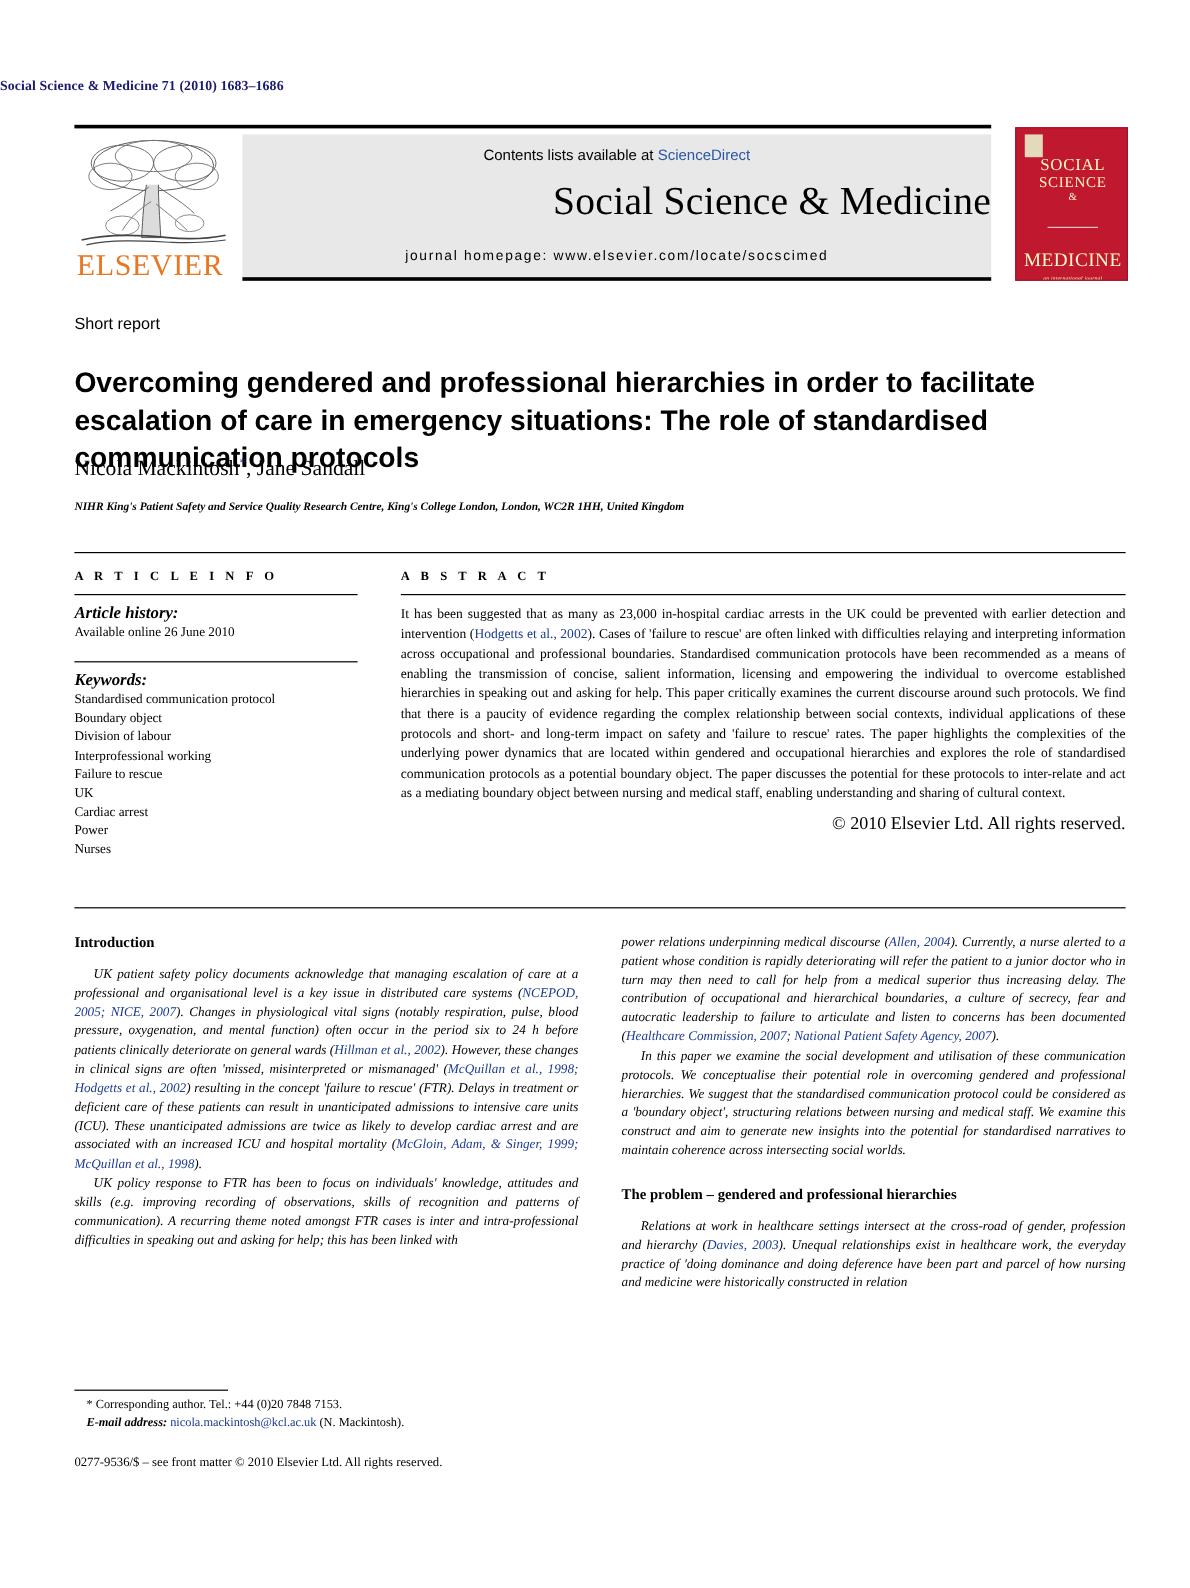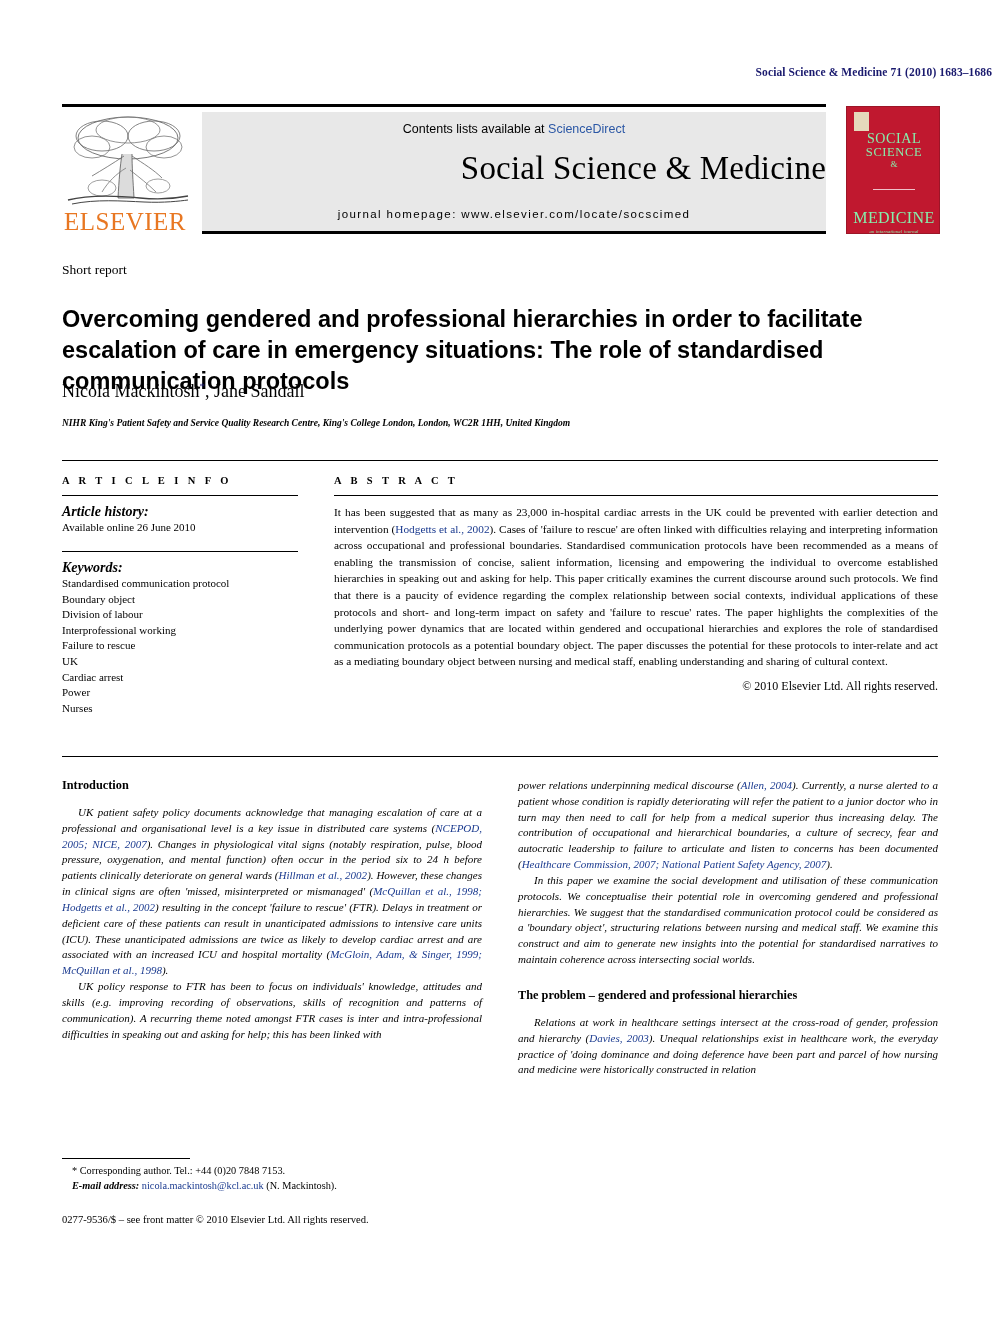--- a/index.html
+++ b/index.html
@@ -22,21 +22,21 @@
     width: 992px;
     height: 1323px;
   }
 
   
   .running-head {
     position: absolute;
     left: 0;
     top: 66px;
     width: 992px;
-    text-align: right;
+    text-align: left;
     font-family: "Liberation Serif", serif;
     font-weight: bold;
     font-size: 11.5px;
     color: #1a1a6e;
     letter-spacing: 0.1px;
   }
 
   
   .masthead {
     position: absolute;
@@ -133,42 +133,42 @@
     font-size: 4px;
     color: #7a1421;
     line-height: 1.2;
     text-align: center;
   }
   .cover-text {
     position: absolute;
     left: 0; top: 24px;
     width: 94px;
     text-align: center;
-    color: #86efac;
+    color: #fef9c3;
     font-family: "Liberation Serif", serif;
     line-height: 1.08;
   }
   .cover-l1 { font-size: 14px; letter-spacing: 0.6px; }
   .cover-l2 { font-size: 12.5px; letter-spacing: 0.6px; }
   .cover-l3 { font-size: 9px; }
   .cover-l4 { font-size: 16px; letter-spacing: 0.4px; margin-top: 40px; }
   .cover-l5 { font-size: 4.6px; font-style: italic; margin-top: 3px; letter-spacing: .2px;}
   .cover-rule {
     position: absolute;
     left: 26px; top: 82px;
     width: 42px; height: 1px;
     background: #efc0c8;
   }
 
   
   .doc-type {
     position: absolute;
     left: 62px;
     top: 262px;
-    font-family: Liberation Serif, serif;
+    font-family: Liberation Sans, sans-serif;
     font-size: 13.5px;
     color: #000;
   }
   .article-title {
     position: absolute;
     left: 62px;
     top: 288px;
     width: 840px;
     font-family: Liberation Sans, sans-serif;
     font-size: 23.5px;
@@ -262,21 +262,21 @@
 
   .abstract-body {
     font-family: "Liberation Serif", serif;
     font-size: 11.3px;
     line-height: 1.47;
     text-align: justify;
     margin: 0;
   }
   .abstract-copy {
     font-family: "Liberation Serif", serif;
-    font-size: 12px;
+    font-size: 15px;
     text-align: right;
     margin-top: 9px;
   }
   .ref { color: #1a3a8f; }
 
   
   .col-left {
     position: absolute;
     left: 62px;
     top: 778px;

